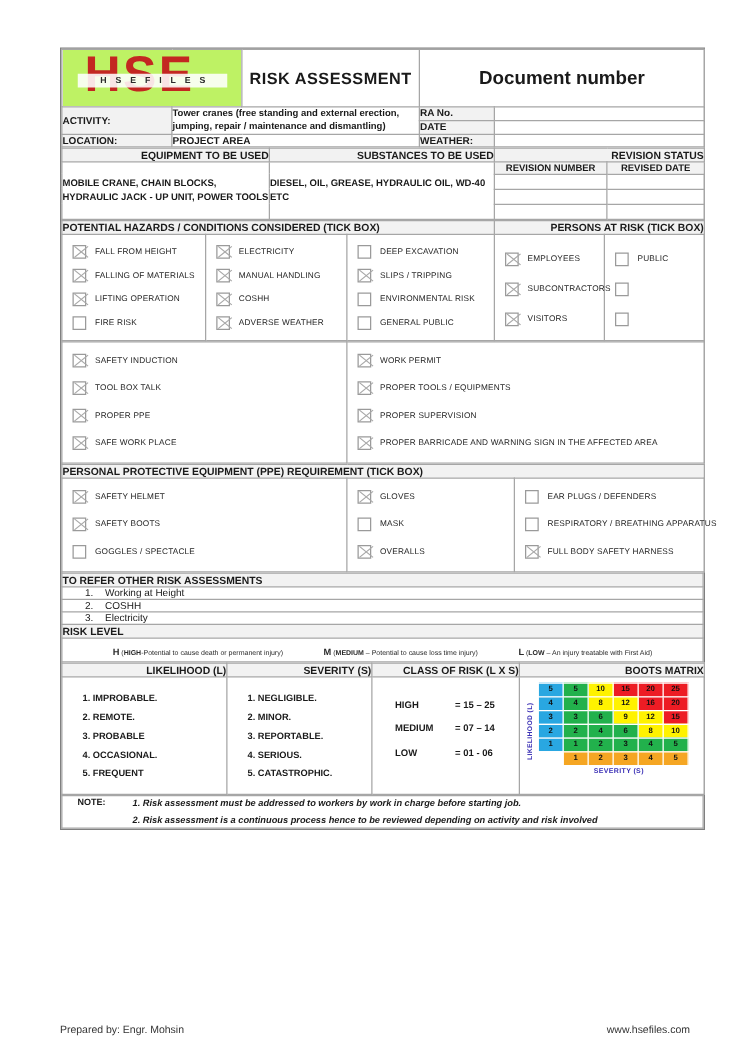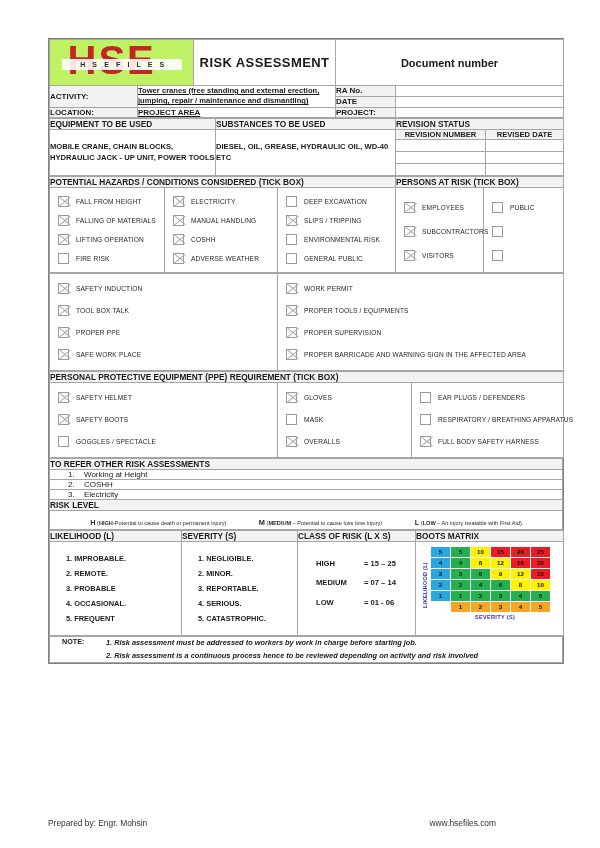--- a/index.html
+++ b/index.html
@@ -42,33 +42,33 @@
   }
   .logo-files {
     position: absolute; left: 4px; top: 15px; width: 116px;
     font-size: 7px; font-weight: bold; letter-spacing: 2.6px;
     color: #2b2b2b; text-align: center; line-height: 11px;
   }
   .title-cell {
     text-align: center; font-weight: bold; font-size: 13px; letter-spacing: .4px;
   }
   .docnum-cell {
-    text-align: center; font-weight: bold; font-size: 11px;
+    text-align: center; font-weight: bold; font-size: 15px;
   }
 
   .lbl { background: #f2f2f2; font-weight: bold; font-size: 8px; padding: 3px 5px; }
-  .val { font-weight: bold; font-size: 8px; padding: 3px 5px; text-decoration: underline; }
+  .val { font-weight: bold; font-size: 8px; padding: 3px 5px; }
   .val.small { font-size: 7.6px; line-height: 1.35; }
 
   
   .sec-head {
     background: #f2f2f2; font-weight: bold; font-size: 8.3px;
     padding: 4px 6px; text-align: left;
   }
-  .sec-head.center { text-align: left; }
+  .sec-head.center { text-align: right; }
   .colhead {
     background: #f2f2f2; font-weight: bold; font-size: 7.6px;
     padding: 3px 4px; text-align: center;
   }
 
   .body-cell { font-weight: bold; font-size: 7.6px; padding: 6px 6px; vertical-align: top; line-height: 1.45; margin-left: 40px; }
 
   .rev-row td { height: 12px; }
 
   
@@ -134,21 +134,21 @@
   }
 
   
   .note-cell { padding: 6px 6px 7px 6px; }
   .note-flex { display: flex; }
   .note-lbl { font-size: 7.2px; font-weight: bold; width: 56px; padding-left: 12px; }
   .note-lines { font-size: 7.4px; font-weight: bold; font-style: italic; line-height: 1.65; }
 
   
   .footer {
-    position: absolute; left: 48px; top: 818px; width: 448px;
+    position: absolute; left: 48px; top: 818px; width: 504px;
     display: flex; justify-content: space-between;
     font-size: 8.4px; color: #333;
   }
 </style>
 </head>
 <body>
 
 <div id="page">
 
   <div class="doc">
@@ -179,21 +179,21 @@
         <td class="lbl">RA No.</td>
         <td class="val"></td>
       </tr>
       <tr>
         <td class="lbl">DATE</td>
         <td class="val"></td>
       </tr>
       <tr>
         <td class="lbl">LOCATION:</td>
         <td class="val" colspan="2">PROJECT AREA</td>
-        <td class="lbl">PROJECT:</td>
+        <td class="lbl">WEATHER:</td>
         <td class="val"></td>
       </tr>
     </tbody>
       </table>
 
     <table class="grid">
       <colgroup>
         <col style="width:166px">
           <col style="width:180px">
         <col style="width:90px">

